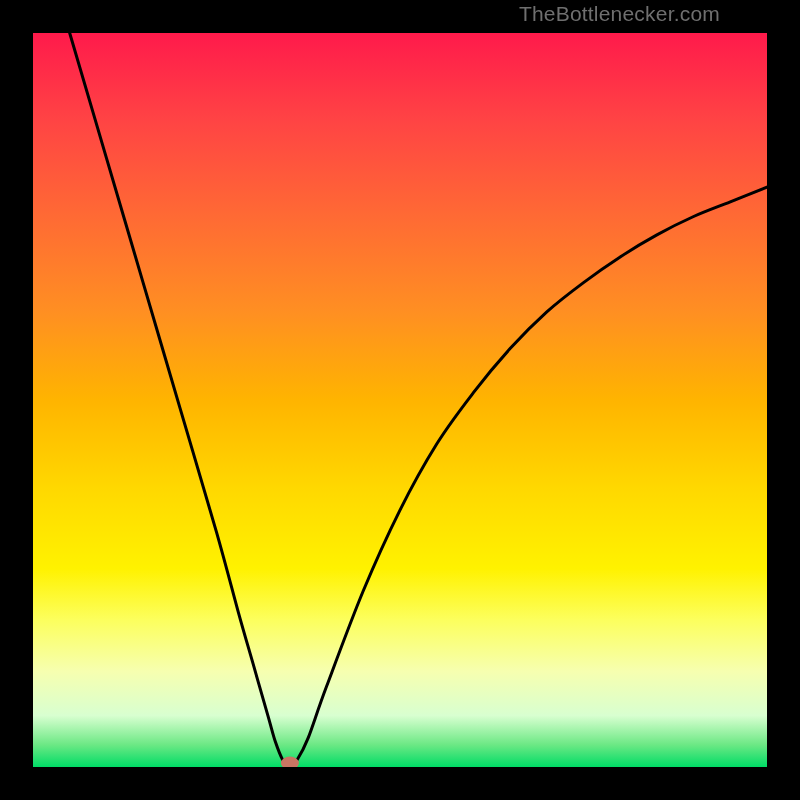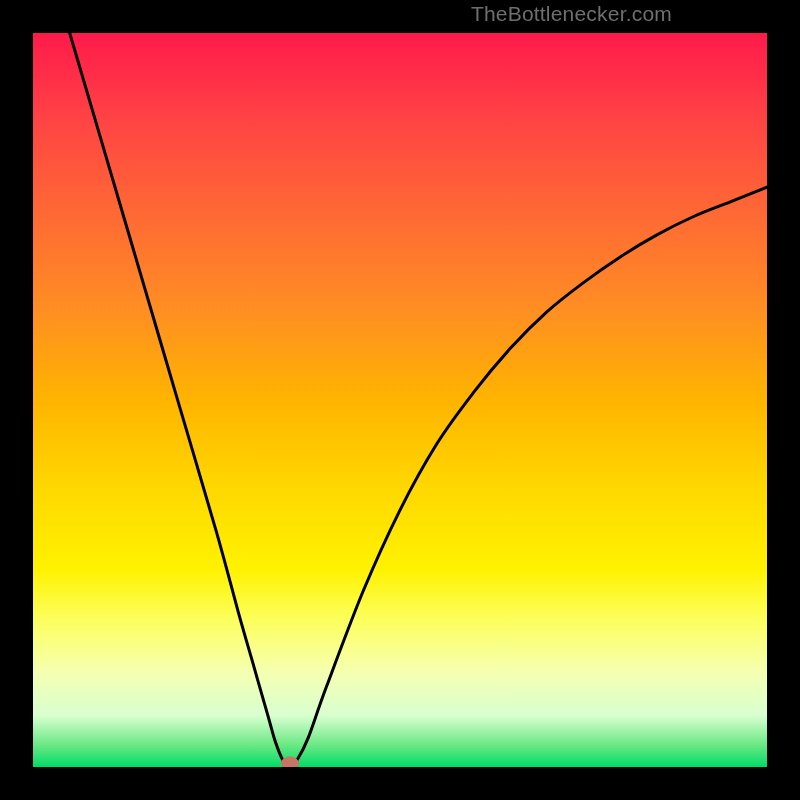--- a/index.html
+++ b/index.html
@@ -11,20 +11,21 @@
     overflow: hidden;
     font-family: Arial, Helvetica, sans-serif;
   }
   .frame {
     position: absolute;
     left: 0;
     top: 0;
     width: 684px;
     height: 800px;
     background: #000;
+    padding-left: 48px;
   }
   .watermark {
     position: absolute;
     top: 2px;
     right: 12px;
     color: #6f6f6f;
     font-size: 21px;
     font-weight: 500;
     letter-spacing: 0.2px;
   }

